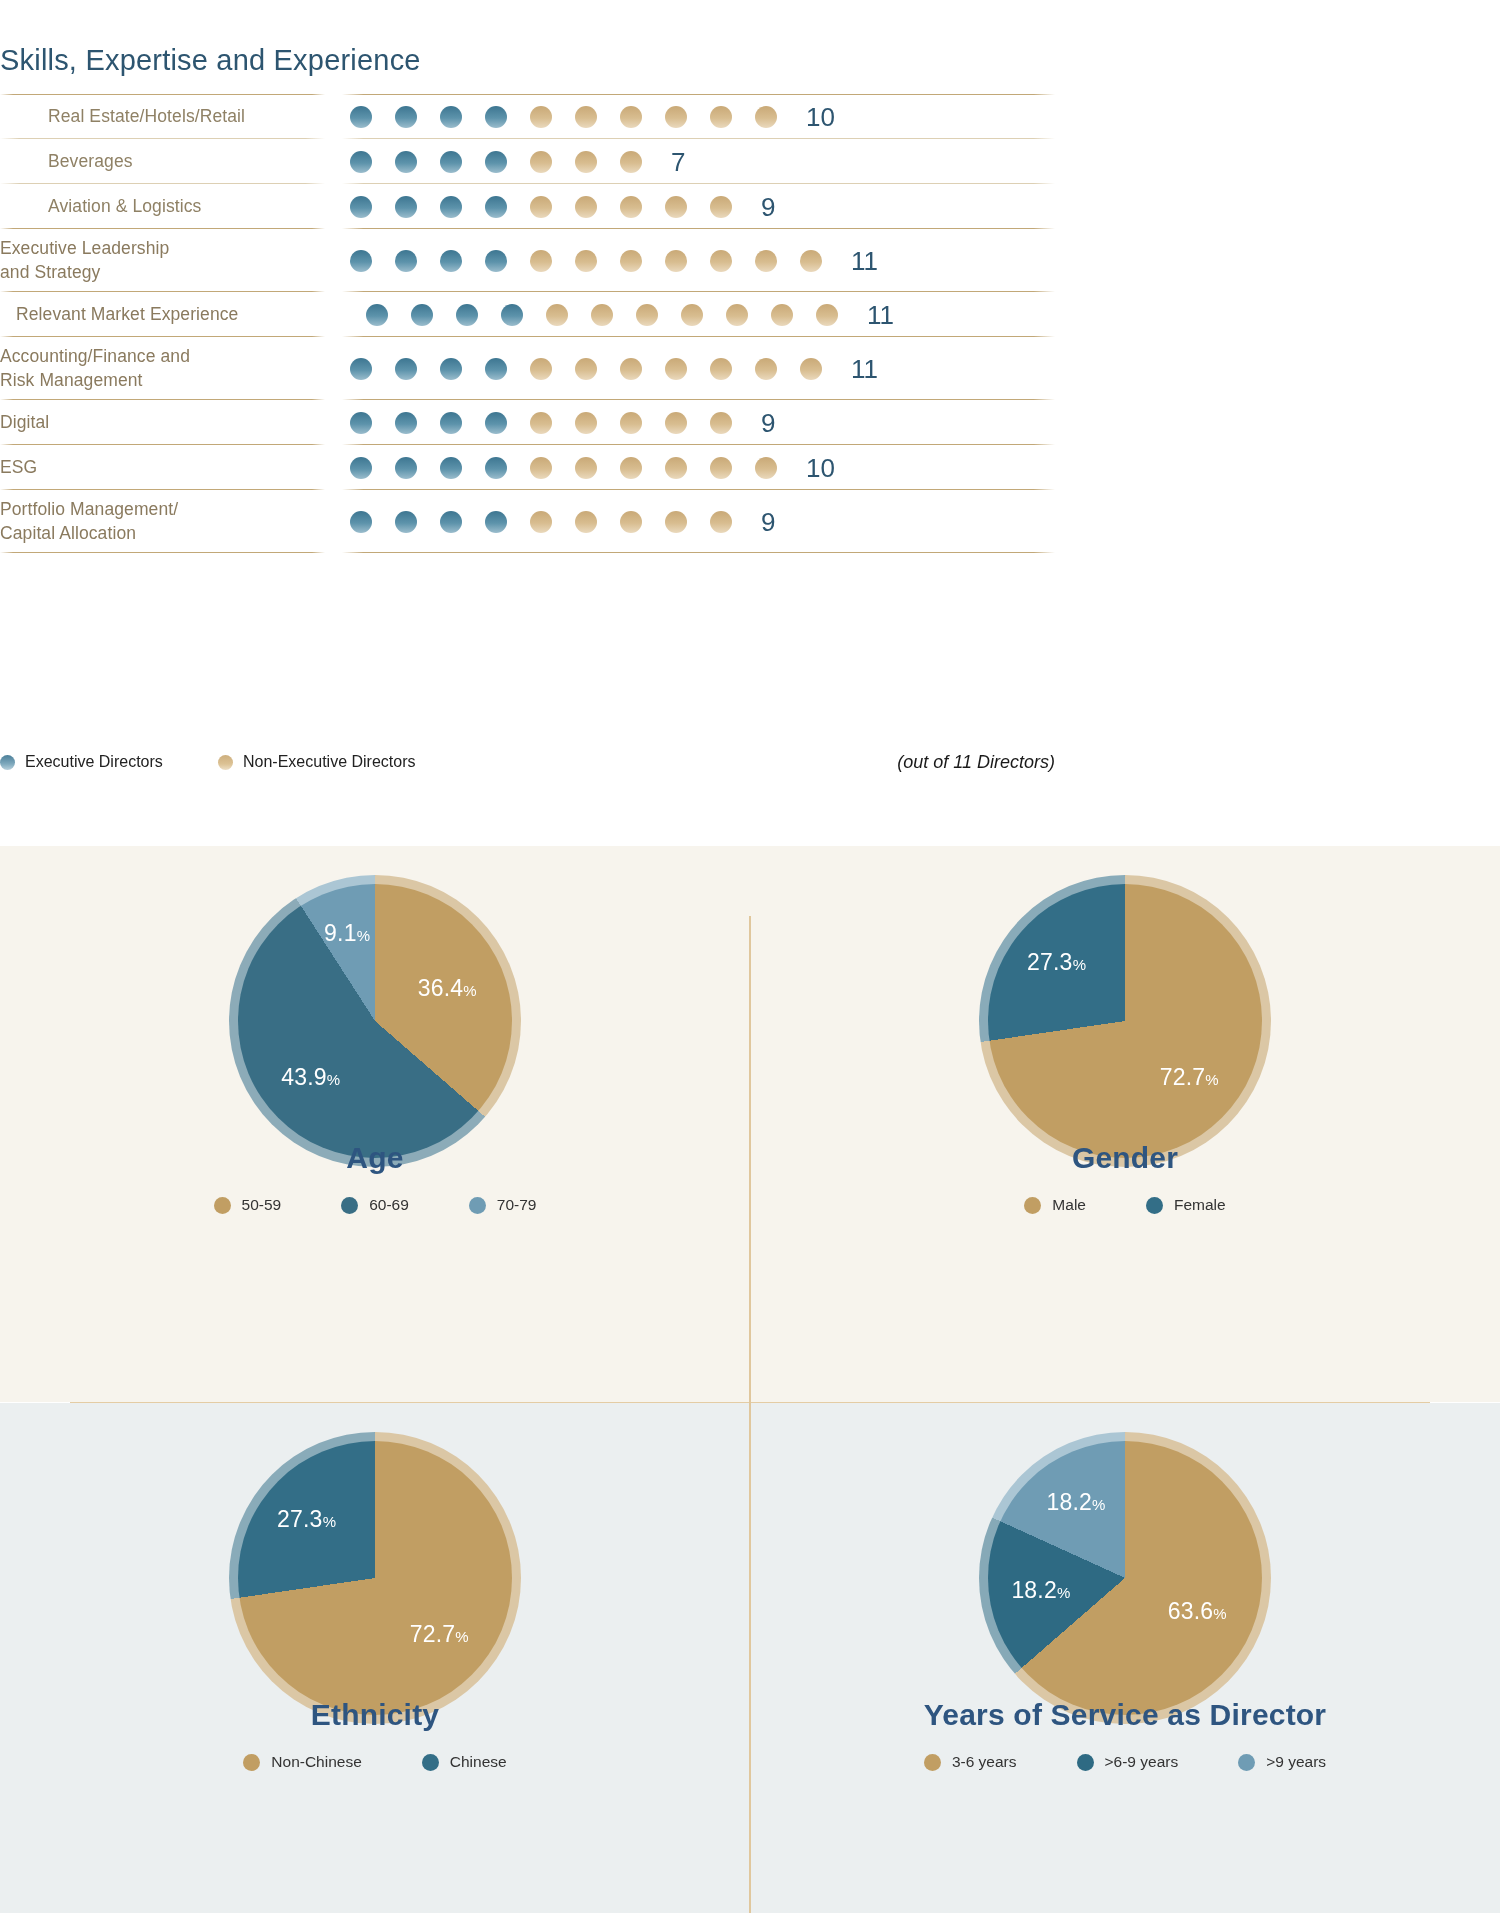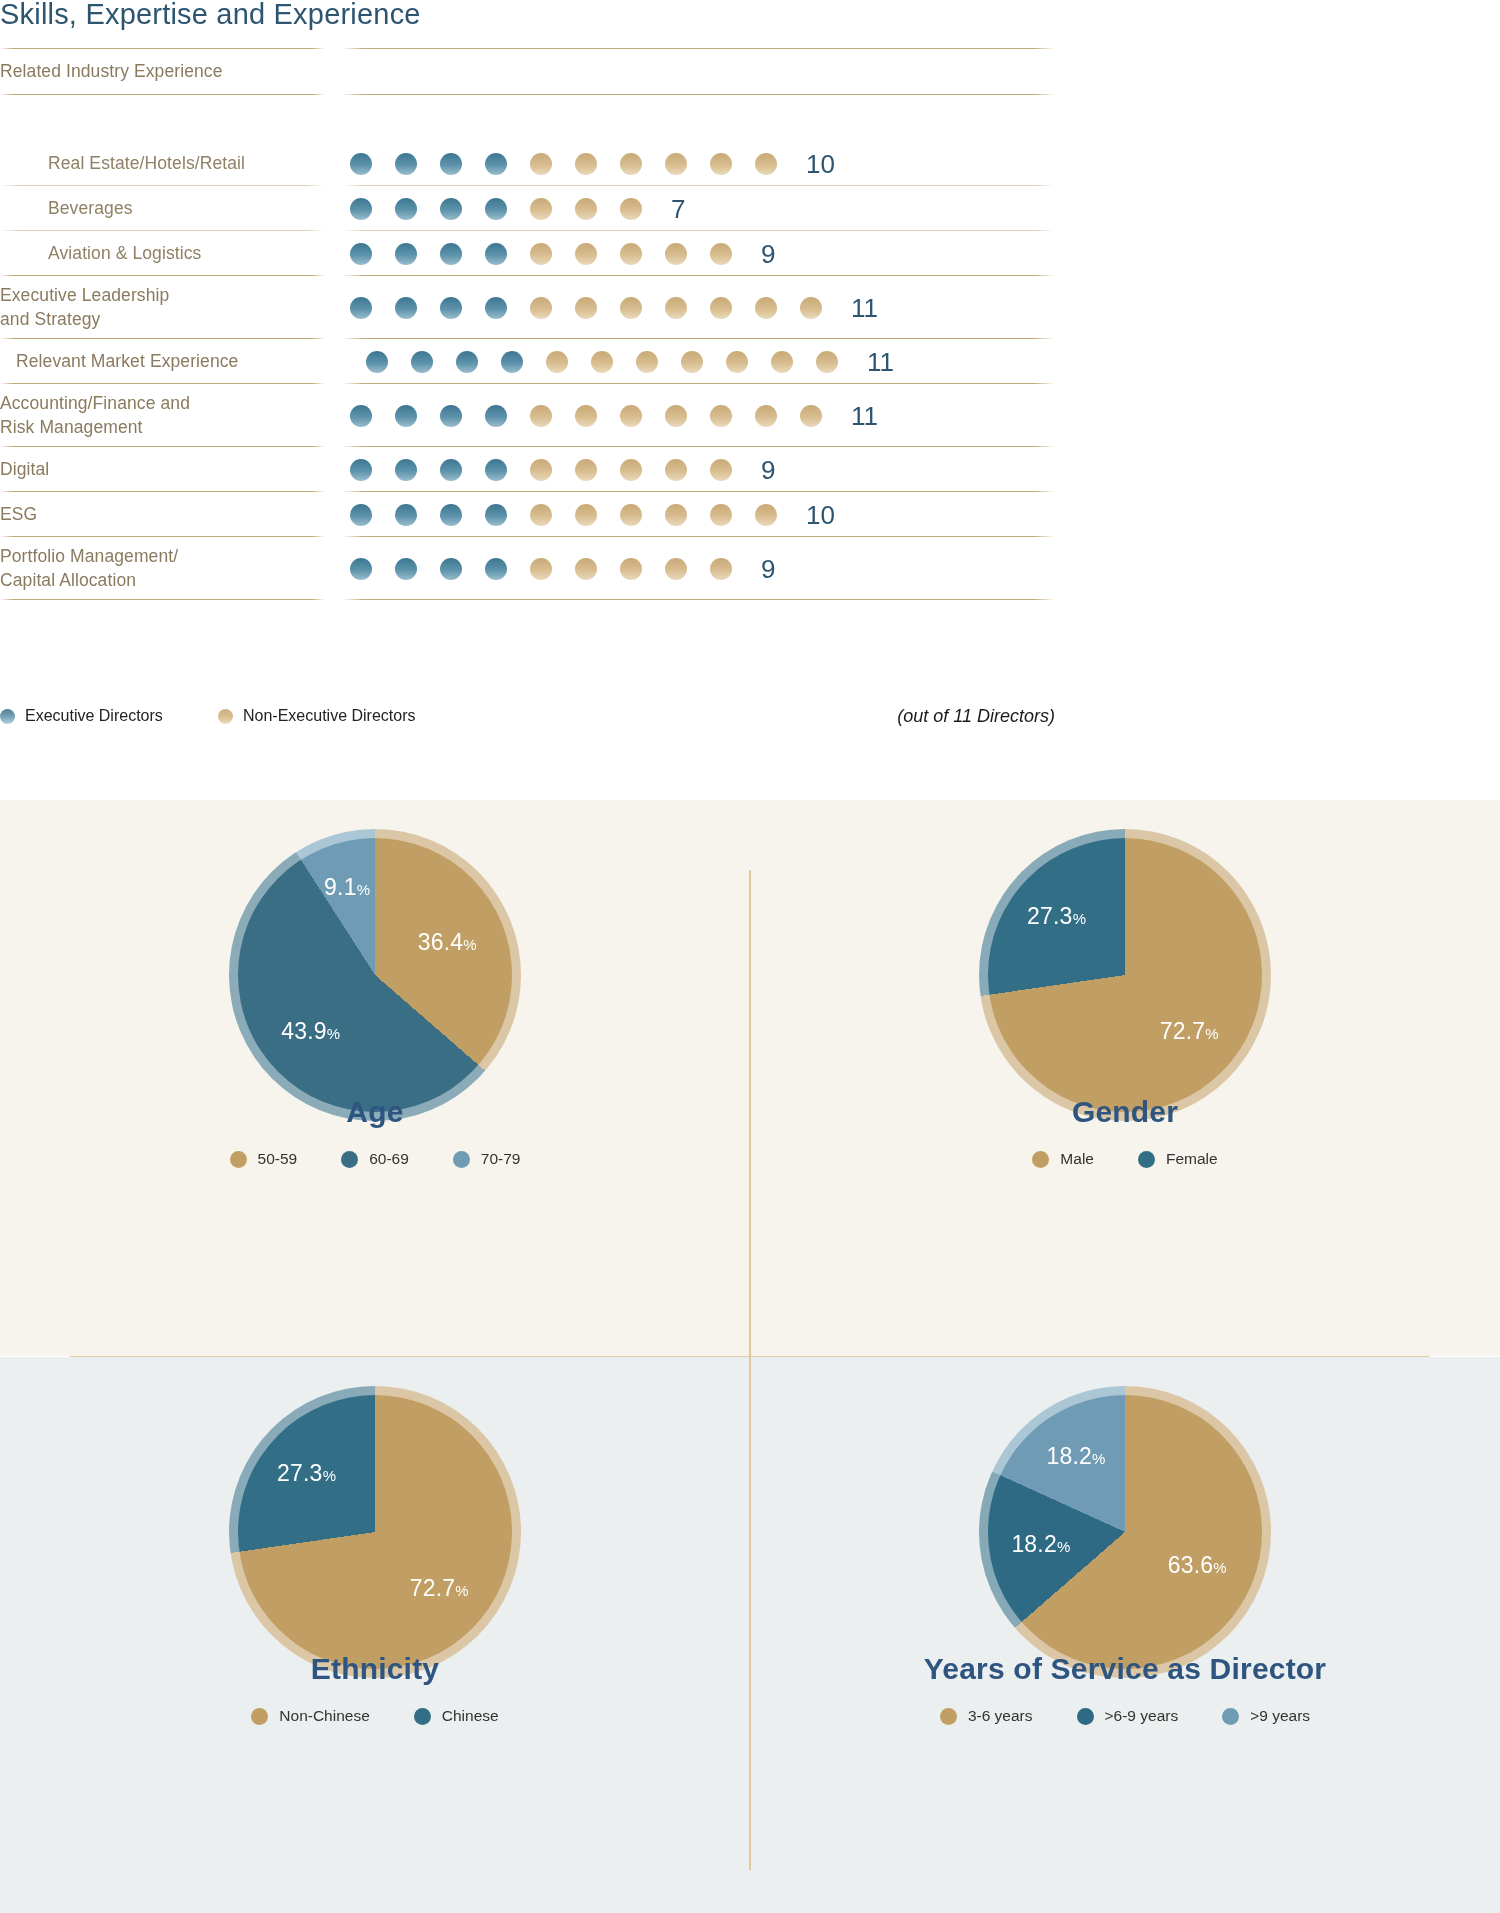--- a/index.html
+++ b/index.html
@@ -78,45 +78,35 @@
     white-space:nowrap;transform:translate(-50%,-50%);
   }
   .pct .u{font-size:15px;}
 
   .chart-title{
     position:absolute;left:0;width:750px;text-align:center;
     font-size:30px;color:#2e5580;font-weight:bold;letter-spacing:.2px;
   }
   .chart-legend{
     position:absolute;left:0;width:750px;
-    display:flex;justify-content:center;align-items:center;gap:0px;
+    display:flex;justify-content:center;align-items:center;gap:16px;
   }
   .cl-item{display:flex;align-items:center;margin:0 22px;}
   .cl-dot{width:17px;height:17px;border-radius:50%;margin-right:11px;}
   .cl-txt{font-size:15.5px;color:#333;}
 </style>
 </head>
 <body>
 
 <div class="skills-section">
   <div class="skills-title">Skills, Expertise and Experience</div>
   <div class="matrix" id="matrix" style="position: relative;">
       <div class="rowline major" style="position: absolute; left: 0px; top: 0px; width: 1055px; height: 1px;">
         <div class="seg-l" style="background: linear-gradient(to right, rgb(255, 255, 255) 0%, rgb(194, 168, 120) 4%, rgb(194, 168, 120) 96%, rgb(255, 255, 255) 100%);"></div>
         <div class="seg-r" style="background: linear-gradient(to right, rgb(255, 255, 255) 0%, rgb(194, 168, 120) 3%, rgb(194, 168, 120) 97%, rgb(255, 255, 255) 100%);"></div>
-      </div>
-      <div class="row major" style="height: 47px;">
-        <div class="label-cell">
-          <div class="txt" style="white-space: pre-line;">Related Industry Experience</div>
-        </div>
-        <div class="dots-cell"></div>
-        <div class="rowline">
-          <div class="seg-l"></div>
-          <div class="seg-r"></div>
-        </div>
       </div>
       <div class="row minor" style="height: 45px; margin-top: 46px;">
         <div class="label-cell indent">
           <div class="txt" style="white-space: pre-line;">Real Estate/Hotels/Retail</div>
         </div>
         <div class="dots-cell">
           <span class="dot exec"></span>
           <span class="dot exec"></span>
           <span class="dot exec"></span>
           <span class="dot exec"></span>

